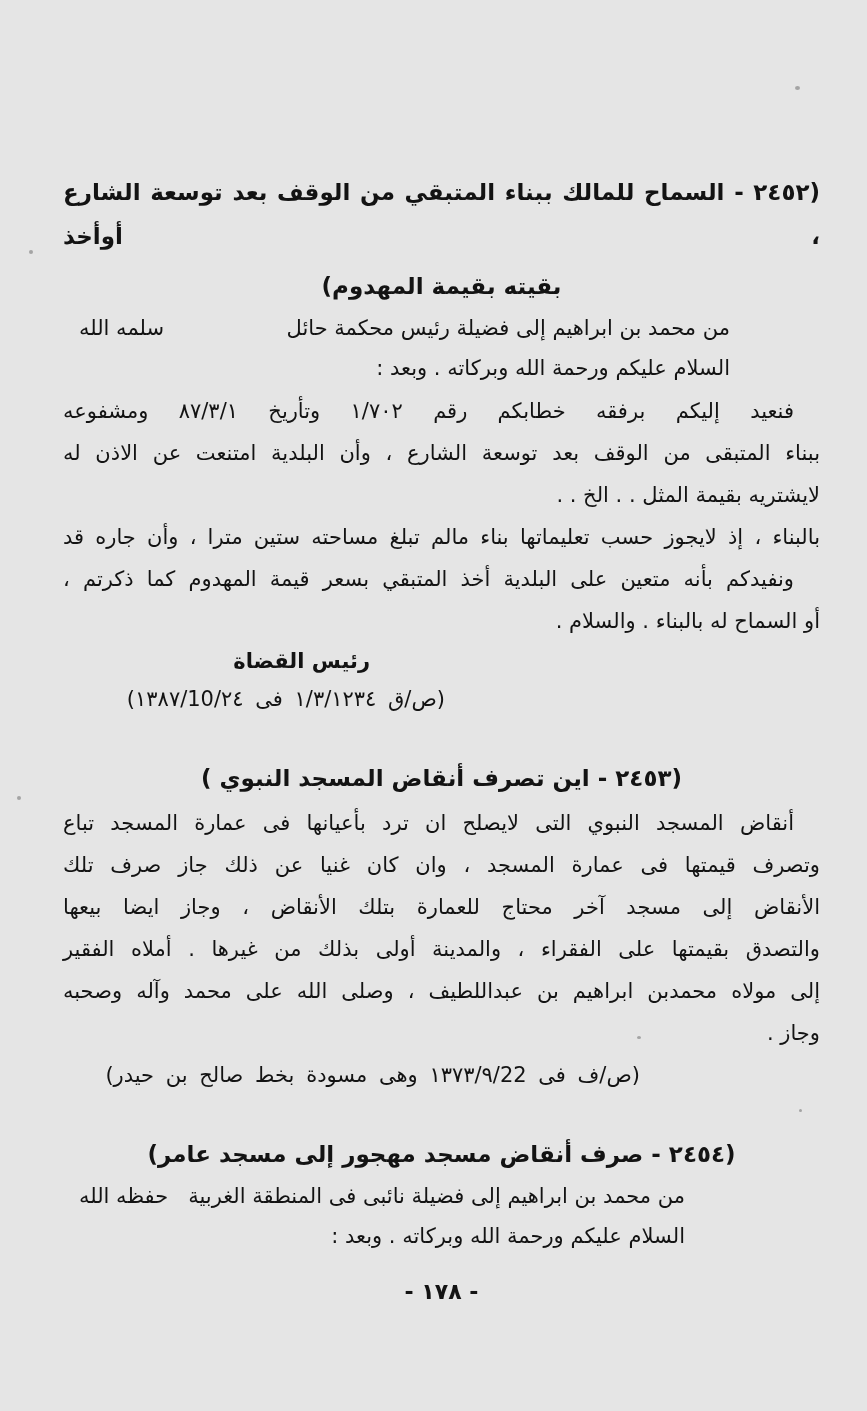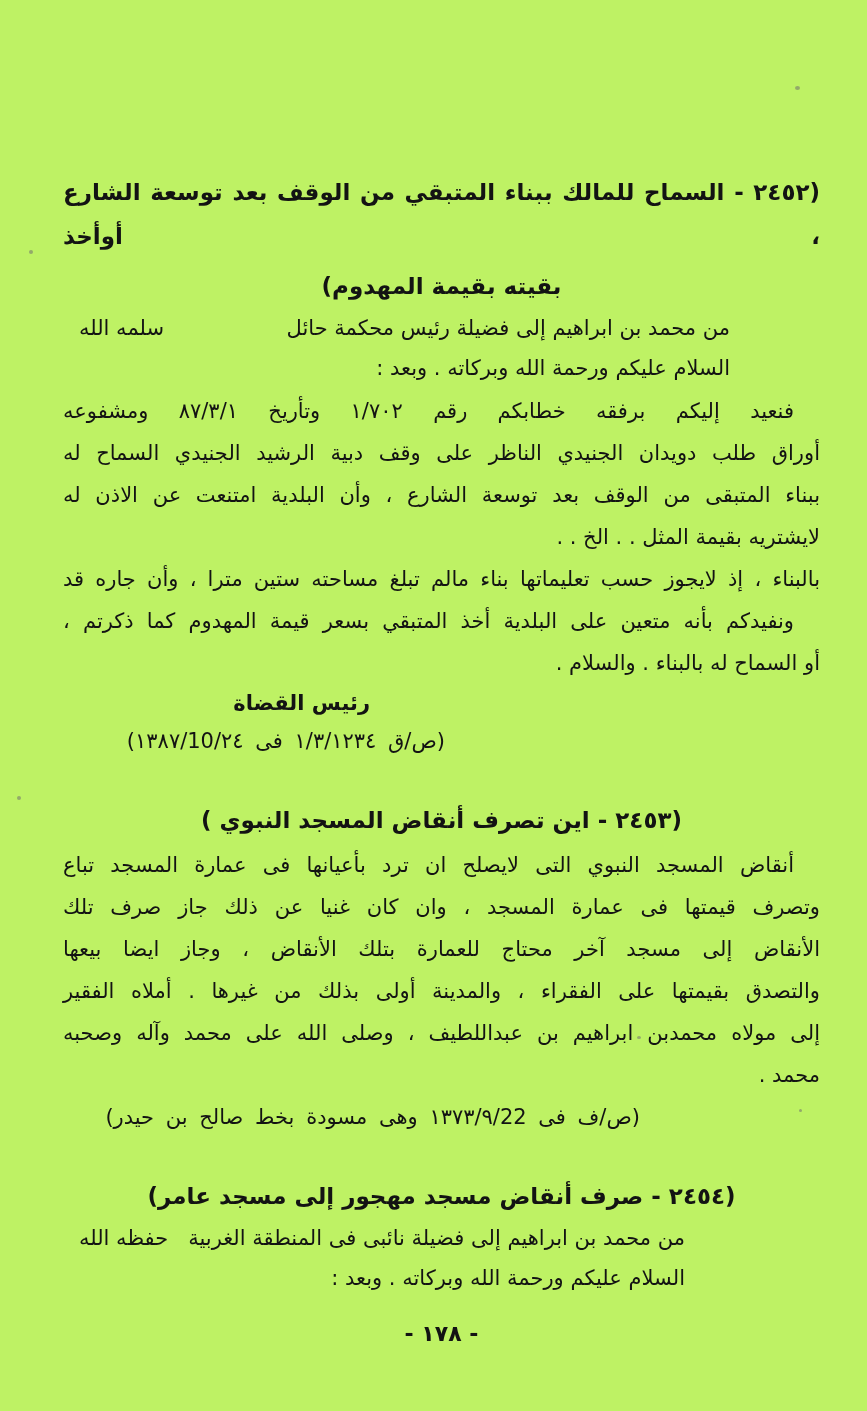--- a/index.html
+++ b/index.html
@@ -12,21 +12,21 @@
     height: 1411px;
     position: relative;
     font-family: "DejaVu Sans", sans-serif;
     color: #131313;
     overflow: hidden;
   }
   .page {
     position: absolute;
     inset: 0;
     direction: rtl;
-    background: #bef264;
+    background: #e5e5e5;
   }
   .content {
     position: absolute;
     top: 0;
     right: 47px;
     left: 63px;
     text-align: right;
   }
   
   .h-line {
@@ -116,42 +116,41 @@
       <div class="h-line h-center">بقيته بقيمة المهدوم)</div>
 
       <div class="from-line from-2452">
         <span>من محمد بن ابراهيم إلى فضيلة رئيس محكمة حائل</span>
         <span>سلمه الله</span>
       </div>
       <div class="sal">السلام عليكم ورحمة الله وبركاته . وبعد :</div>
 
       <div class="body-block">
         <div class="body-line just indent">فنعيد إليكم برفقه خطابكم رقم ١/٧٠٢ وتأريخ ٨٧/٣/١ ومشفوعه</div>
-        <div class="body-line just">أوراق طلب دويدان الجنيدي الناظر على وقف دبية الرشيد الجنيدي السماح له</div>
         <div class="body-line just">ببناء المتبقى من الوقف بعد توسعة الشارع ، وأن البلدية امتنعت عن الاذن له</div>
         <div class="body-line short">لايشتريه بقيمة المثل . . الخ . .</div>
         <div class="body-line just">بالبناء ، إذ لايجوز حسب تعليماتها بناء مالم تبلغ مساحته ستين مترا ، وأن جاره قد</div>
         <div class="body-line just indent">ونفيدكم بأنه متعين على البلدية أخذ المتبقي بسعر قيمة المهدوم كما ذكرتم ،</div>
         <div class="body-line short">أو السماح له بالبناء . والسلام .</div>
       </div>
 
       <div class="sig">رئيس القضاة</div>
       <div class="ref ref-2452">(ص/ق ١/٣/١٢٣٤ فى ١٣٨٧/10/٢٤)</div>
     </div>
 
     <div>
       <div class="h-line h-center-solo gap-top">(٢٤٥٣ - اين تصرف أنقاض المسجد النبوي )</div>
 
       <div class="body-block">
         <div class="body-line just indent">أنقاض المسجد النبوي التى لايصلح ان ترد بأعيانها فى عمارة المسجد تباع</div>
         <div class="body-line just">وتصرف قيمتها فى عمارة المسجد ، وان كان غنيا عن ذلك جاز صرف تلك</div>
         <div class="body-line just">الأنقاض إلى مسجد آخر محتاج للعمارة بتلك الأنقاض ، وجاز ايضا بيعها</div>
         <div class="body-line just">والتصدق بقيمتها على الفقراء ، والمدينة أولى بذلك من غيرها . أملاه الفقير</div>
         <div class="body-line just">إلى مولاه محمدبن ابراهيم بن عبداللطيف ، وصلى الله على محمد وآله وصحبه</div>
-        <div class="body-line short">محمد .</div>
+        <div class="body-line short">وجاز .</div>
       </div>
 
       <div class="ref ref-2453">(ص/ف فى ١٣٧٣/٩/22 وهى مسودة بخط صالح بن حيدر)</div>
     </div>
 
     <div>
       <div class="h-line h-center-solo gap-top">(٢٤٥٤ - صرف أنقاض مسجد مهجور إلى مسجد عامر)</div>
 
       <div class="from-line from-2454">
         <span>من محمد بن ابراهيم إلى فضيلة نائبى فى المنطقة الغربية</span>

